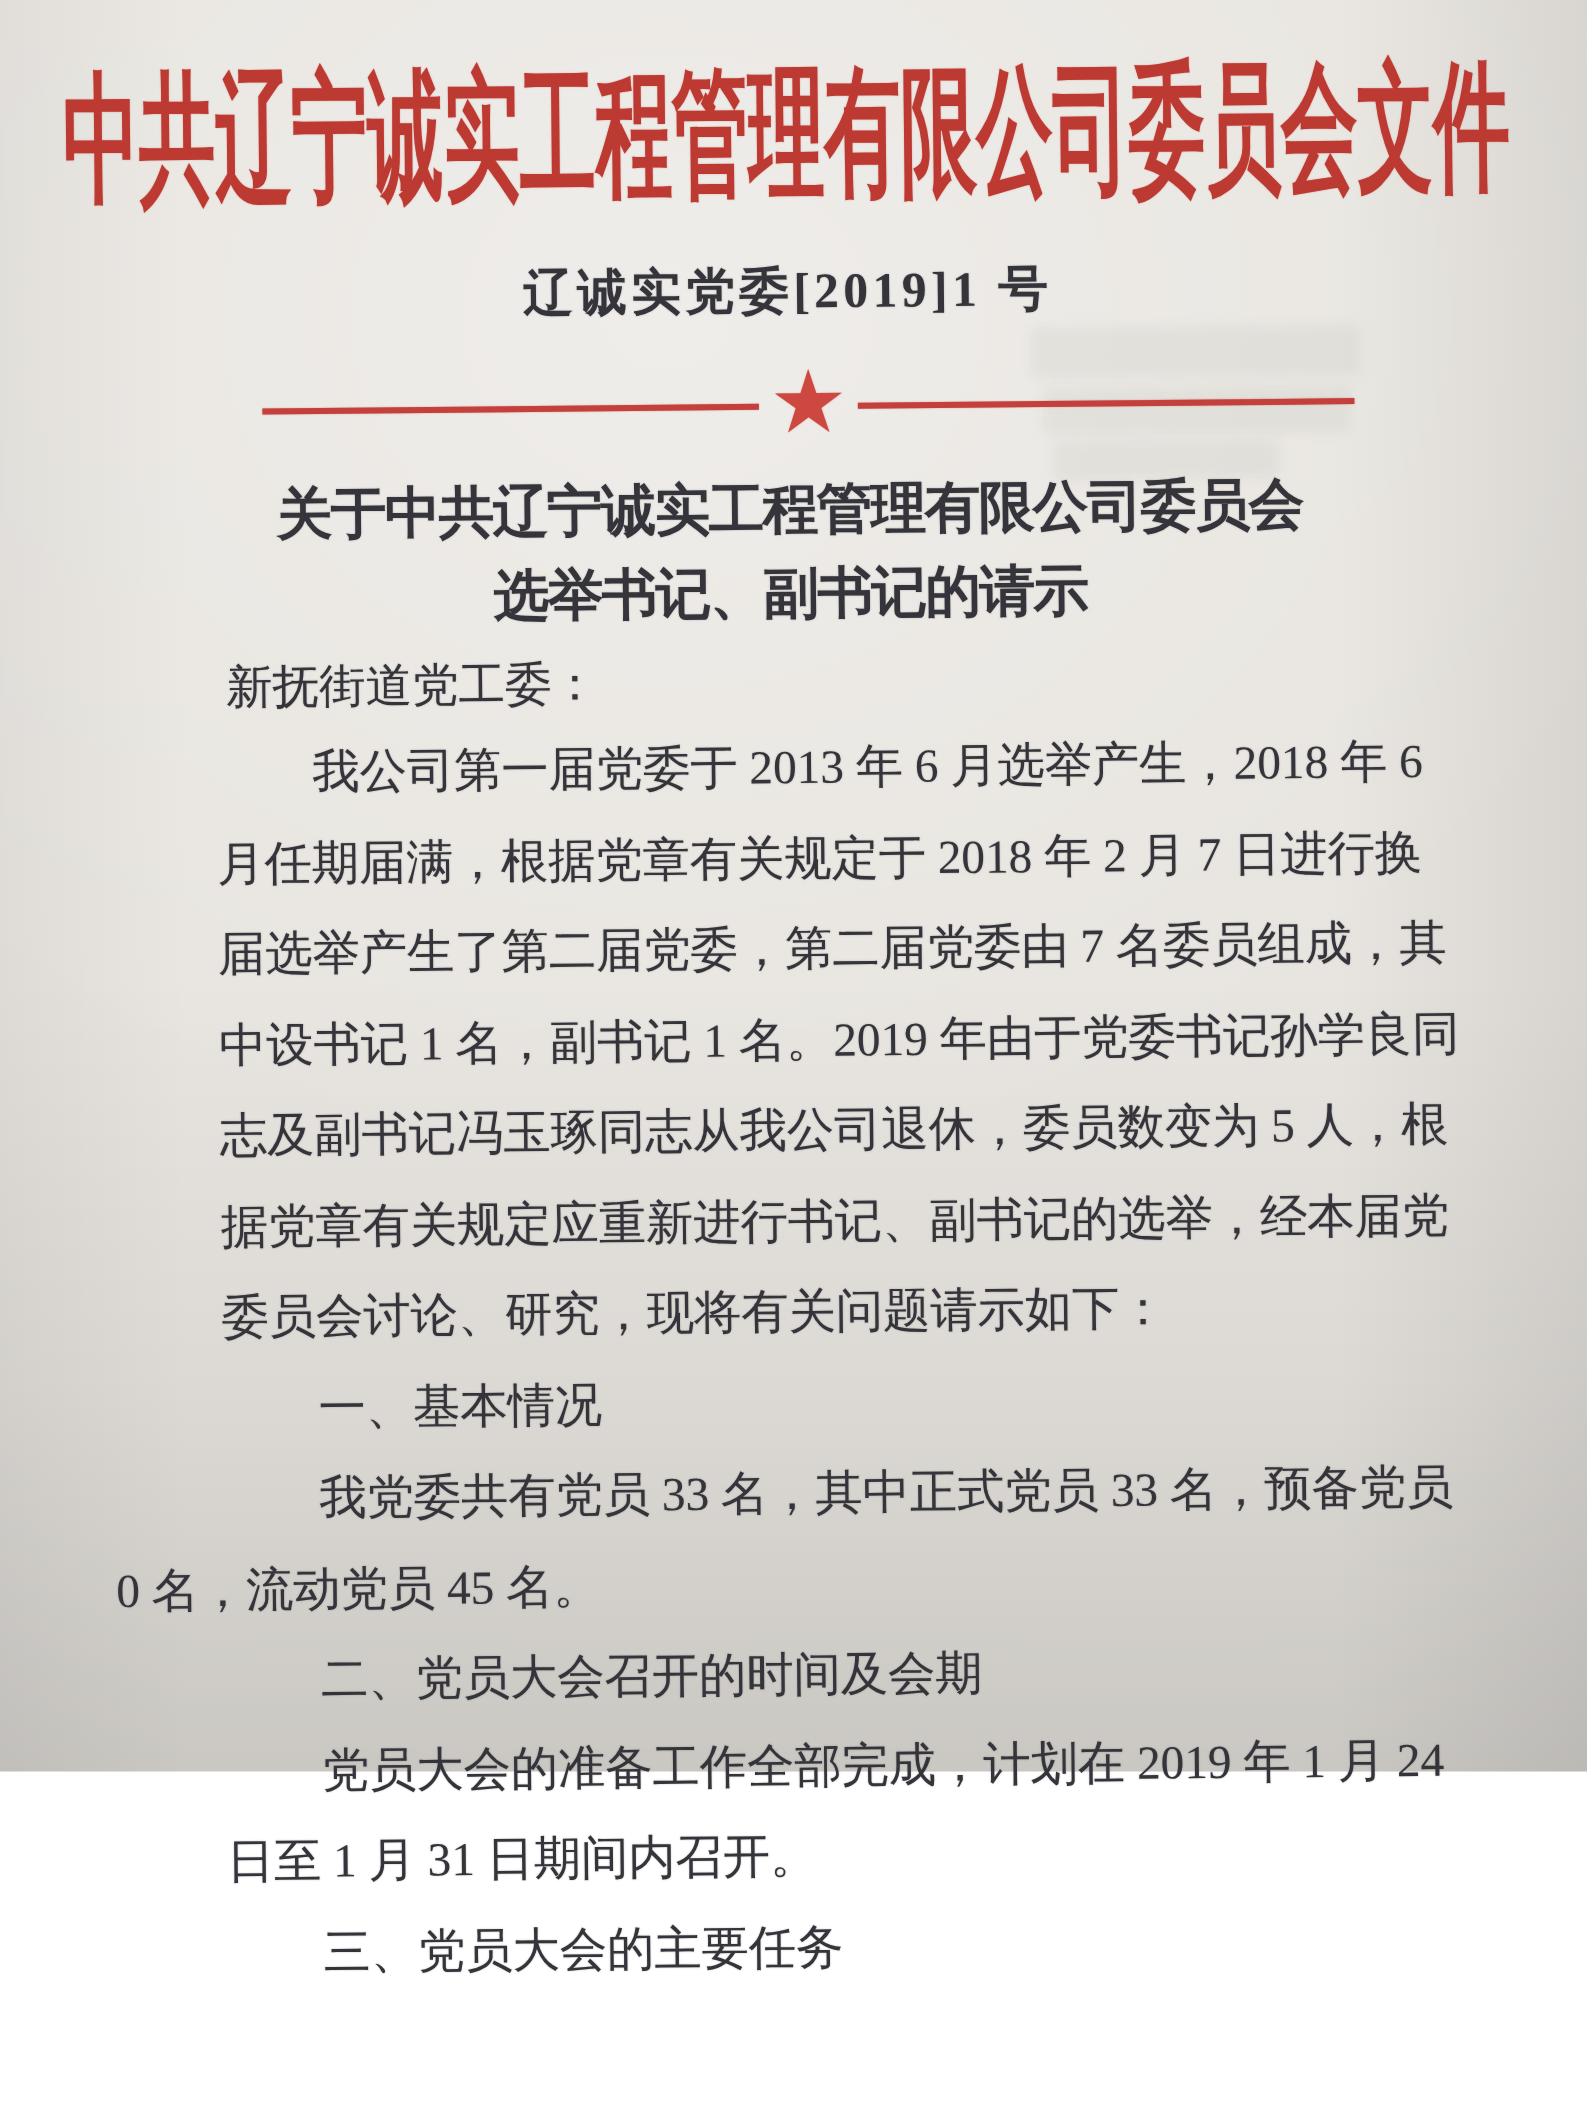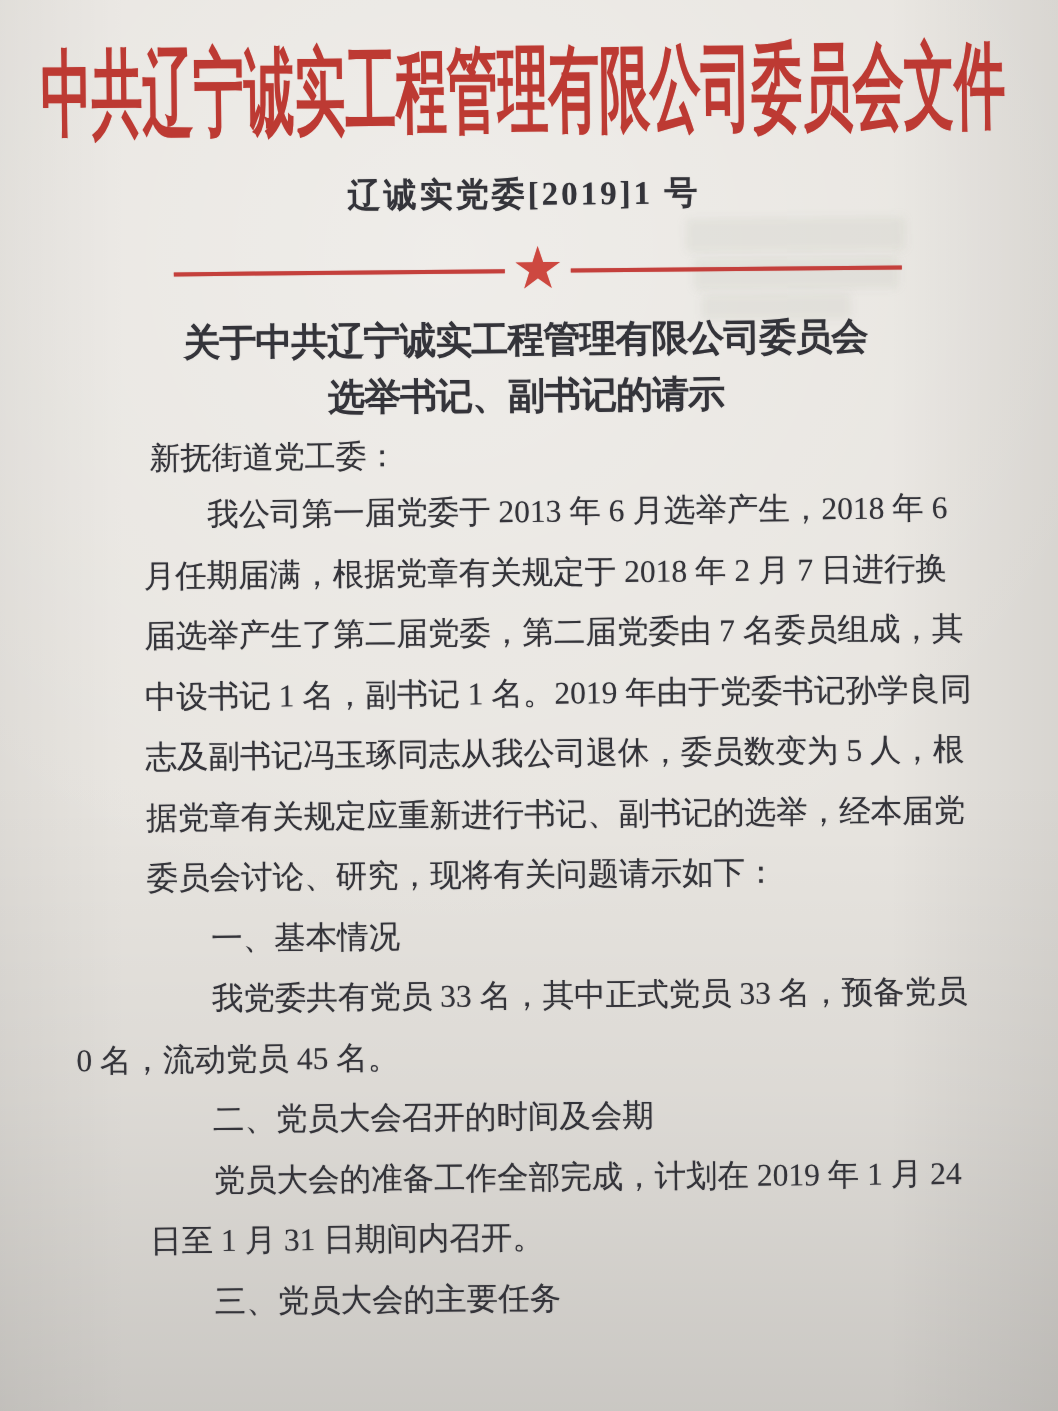--- a/index.html
+++ b/index.html
@@ -1,21 +1,21 @@
 <!DOCTYPE html>
 <html><head>
 <meta charset="utf-8">
 <style>
   html, body { margin:0; padding:0; }
   body {
     width:1058px; height:1411px; overflow:hidden;
     font-family:"Liberation Serif", serif;
   }
   .photo {
-    position:relative; width:1058px; height:1411px;
+    position:relative; width:1058px; height:1181px;
     background-color:#e8e5e0;
     background-image:
       radial-gradient(ellipse 120% 90% at 42% 18%, rgba(255,255,255,0.30), rgba(255,255,255,0) 55%),
       linear-gradient(to bottom, rgba(0,0,0,0) 55%, rgba(0,0,0,0.05) 78%, rgba(0,0,0,0.13) 100%),
       linear-gradient(to right, rgba(0,0,0,0.045), rgba(0,0,0,0) 12%, rgba(0,0,0,0) 84%, rgba(0,0,0,0.07));
   }
   .sheet {
     position:absolute; inset:0;
     transform:rotate(-0.55deg);
   }

